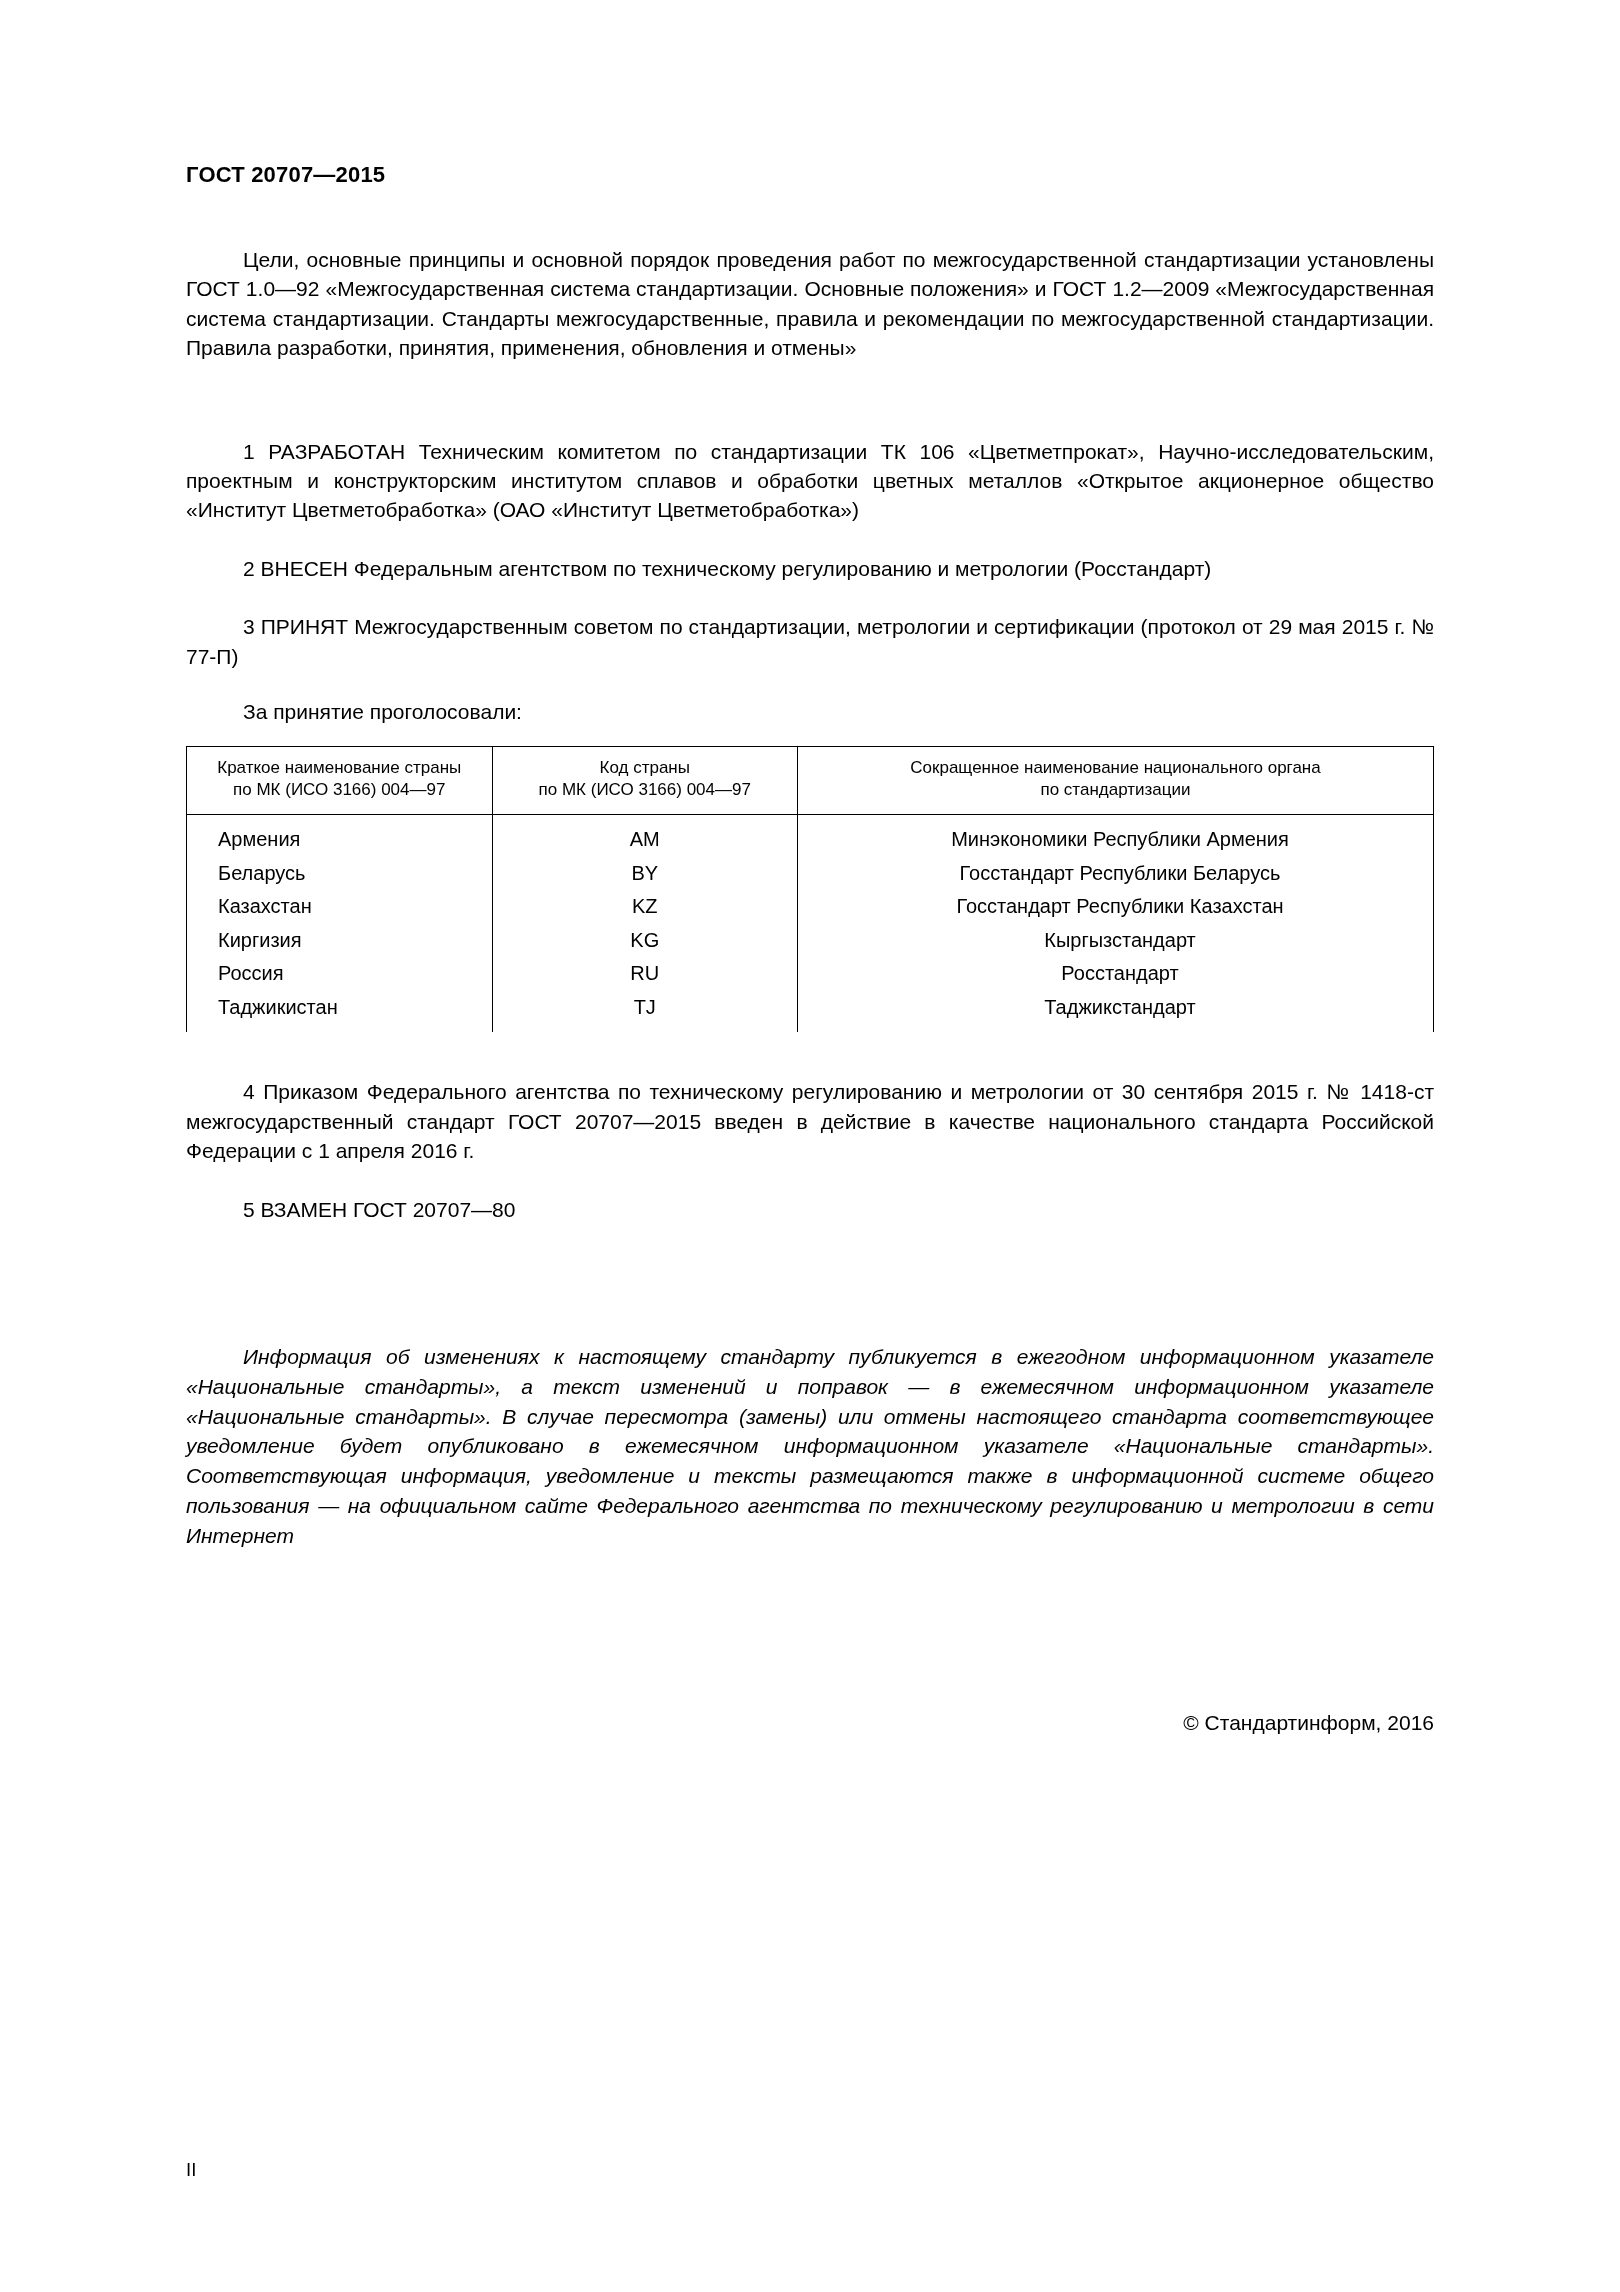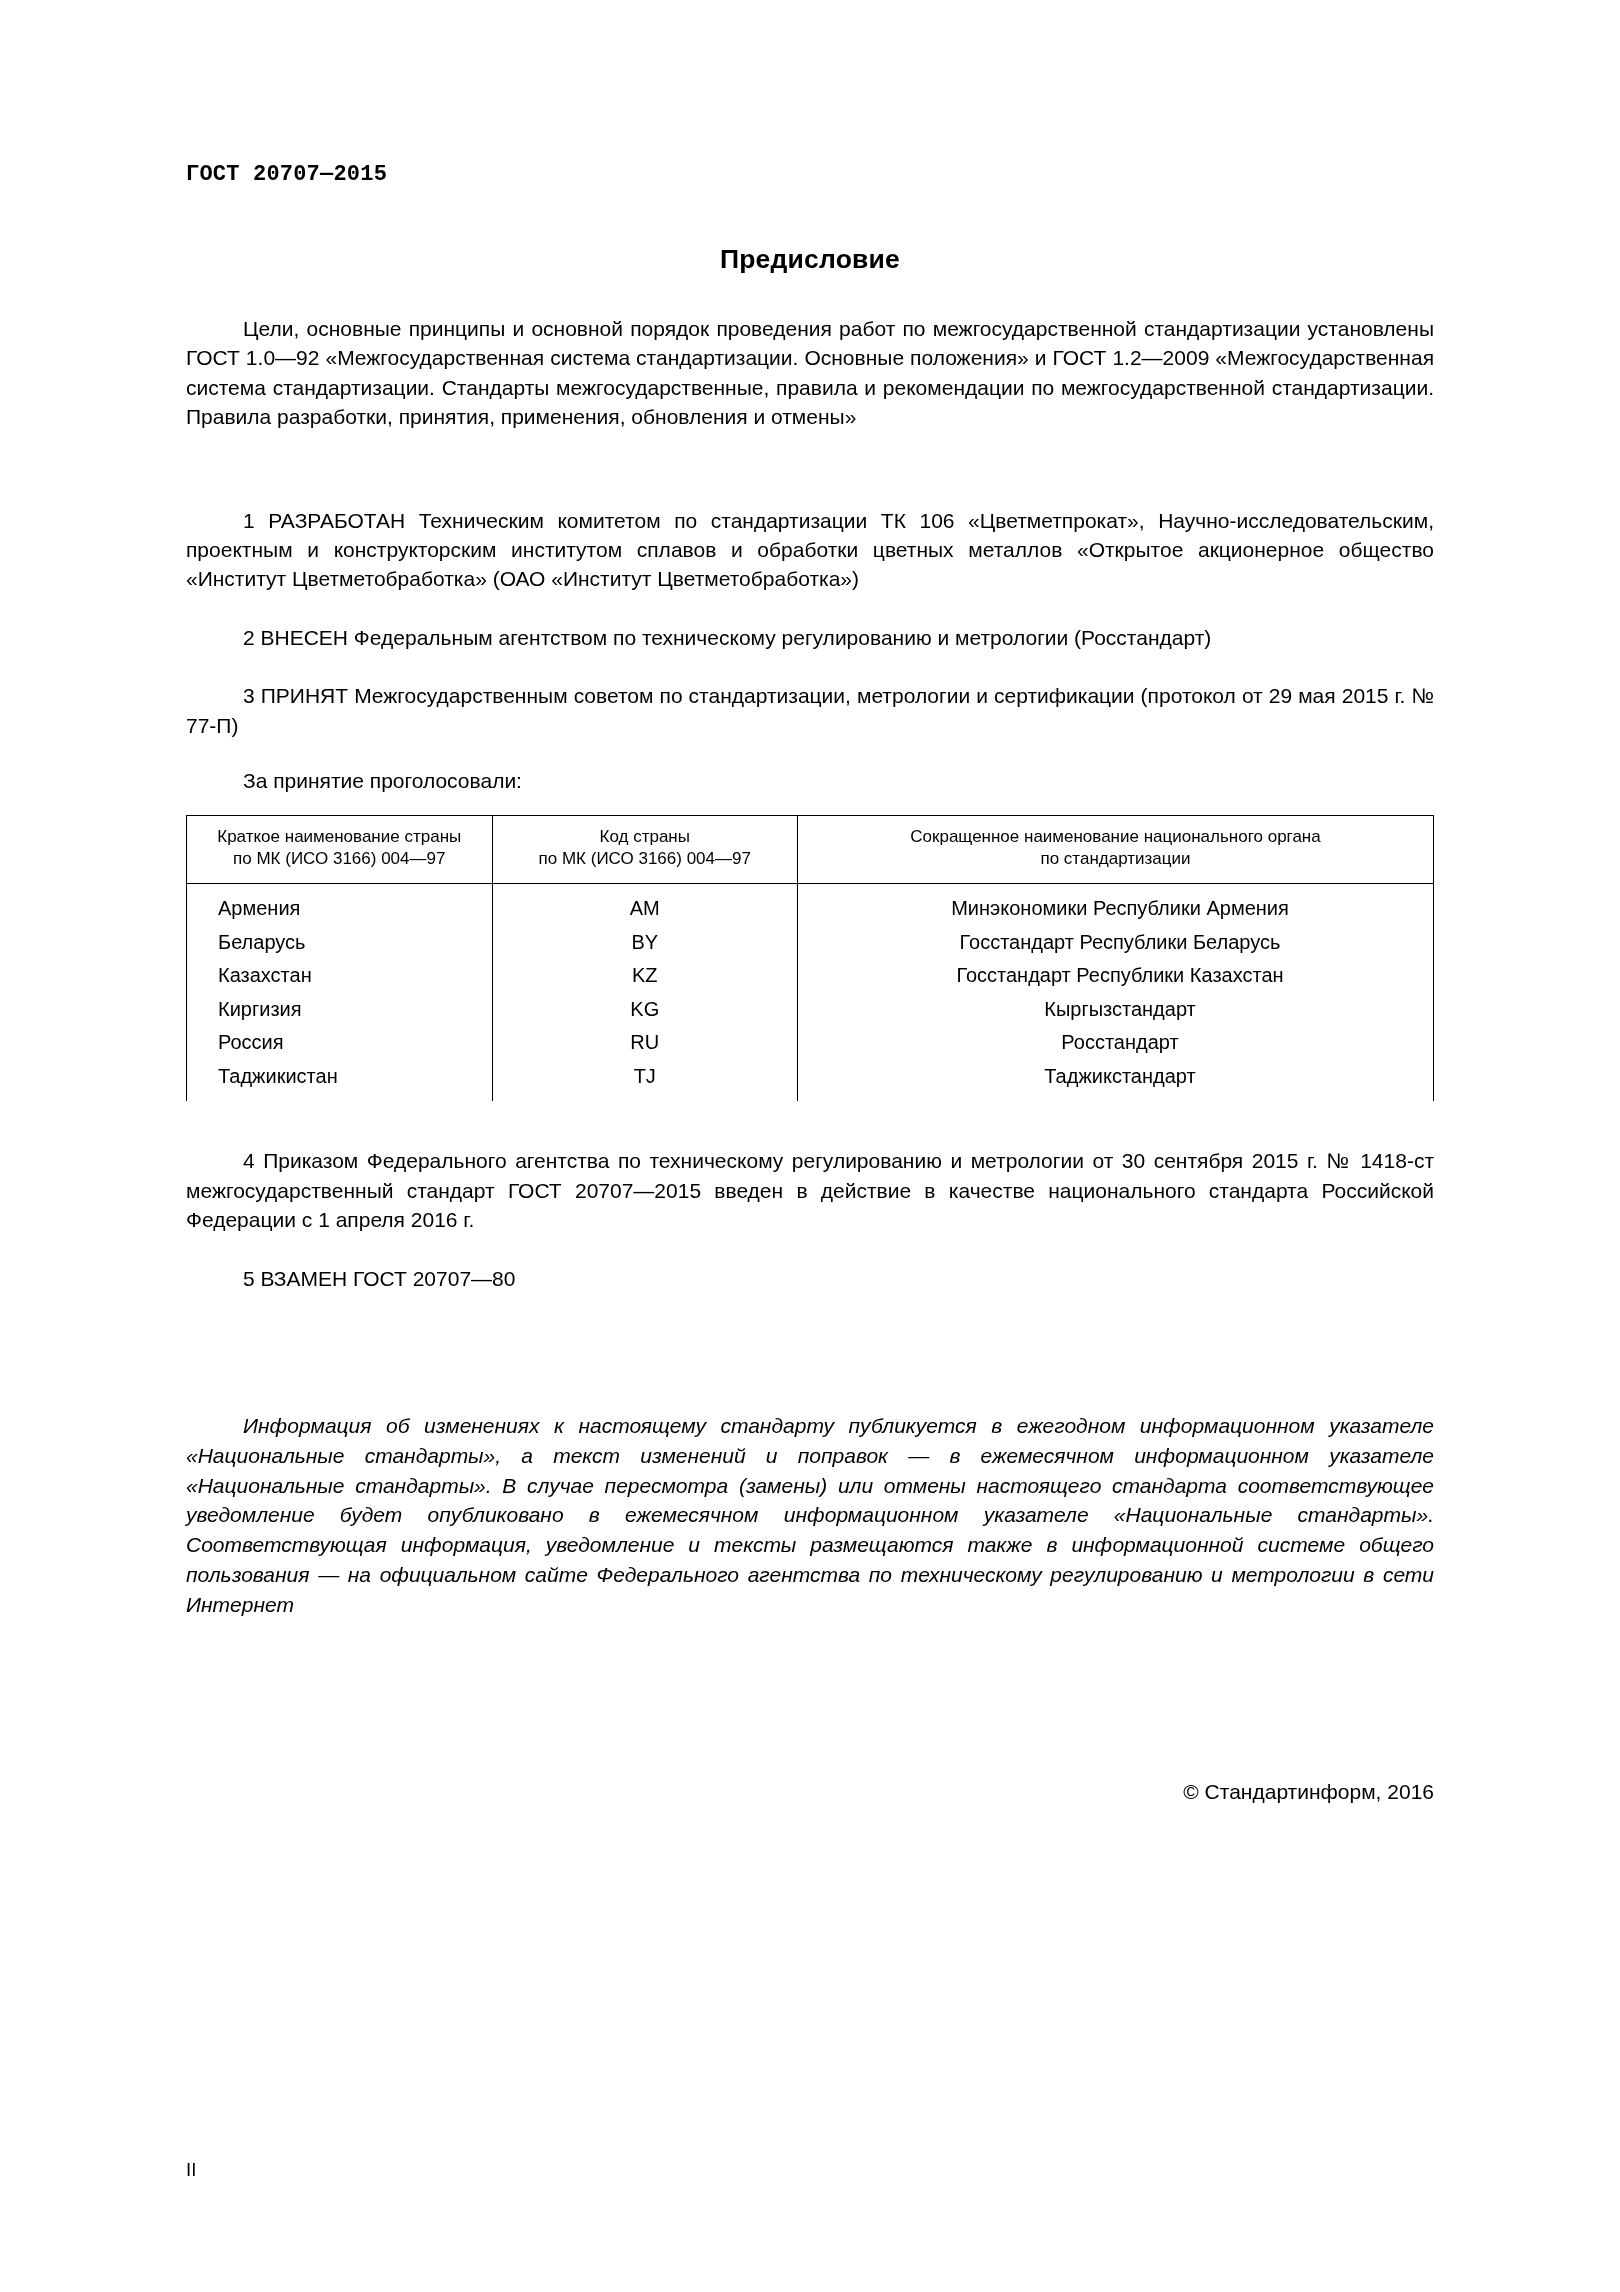--- a/index.html
+++ b/index.html
@@ -22,21 +22,20 @@
     width: 1620px;
     height: 2293px;
     box-sizing: border-box;
     padding: 162px 186px 59px 186px;
   }
   .doc-header {
     font-size: 22px;
     font-weight: bold;
     letter-spacing: 0.2px;
     margin: 0 0 57px 0;
-    font-family: Liberation Mono, monospace;
   }
   h1.title {
     font-size: 26.5px;
     font-weight: bold;
     text-align: center;
     margin: 0 0 39px 0;
     letter-spacing: 0.2px;
   }
   p {
     margin: 0;
@@ -127,21 +126,20 @@
     font-size: 18.6px;
   }
 </style>
 </head>
 <body>
 
 <div class="page">
 
   <div class="doc-header">ГОСТ 20707—2015</div>
 
-  <h1 class="title">Предисловие</h1>
 
   <p class="indent">Цели, основные принципы и основной порядок проведения работ по межгосударственной стандартизации установлены ГОСТ 1.0—92 «Межгосударственная система стандартизации. Основные положения» и ГОСТ 1.2—2009 «Межгосударственная система стандартизации. Стандарты межгосударственные, правила и рекомендации по межгосударственной стандартизации. Правила разработки, принятия, применения, обновления и отмены»</p>
 
   <div class="gap-lg"></div>
 
 
   <div class="gap-md"></div>
 
   <p class="indent">1  РАЗРАБОТАН Техническим комитетом по стандартизации ТК 106 «Цветметпрокат», Научно-исследовательским, проектным и конструкторским институтом сплавов и обработки цветных металлов «Открытое акционерное общество «Институт Цветметобработка» (ОАО «Институт Цветметобработка»)</p>
 

